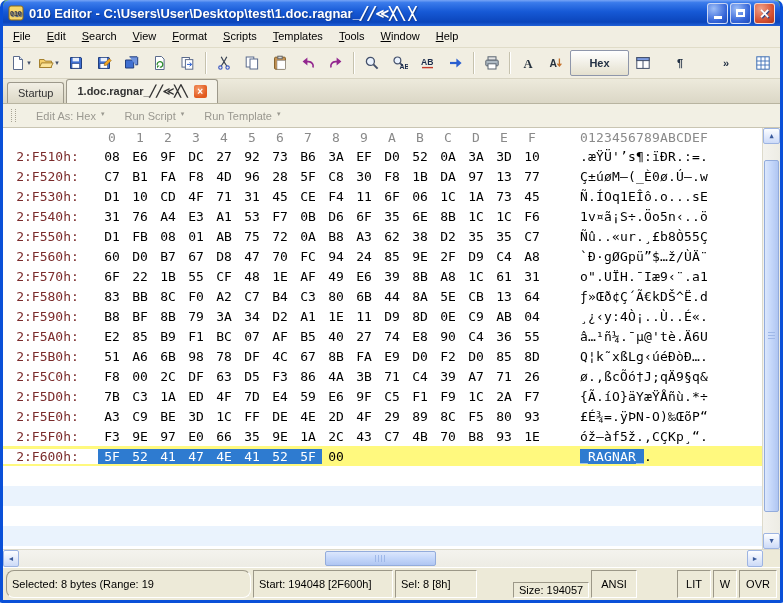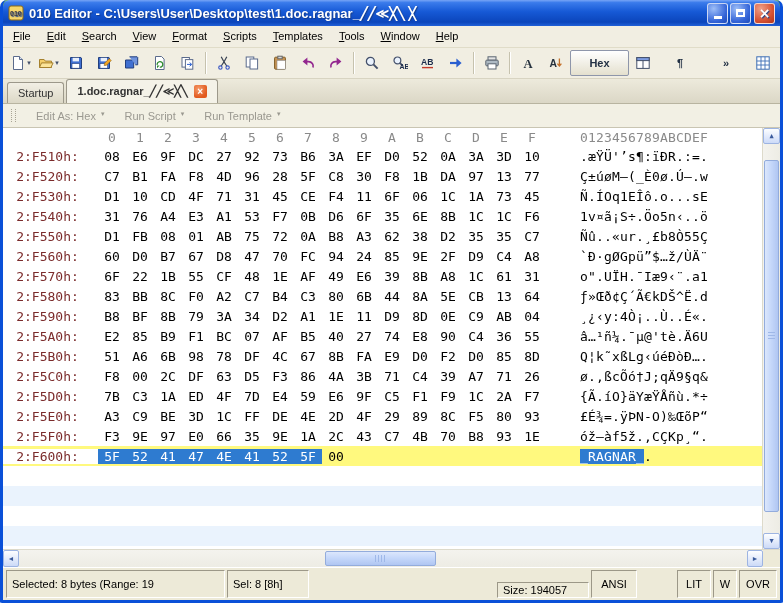--- a/index.html
+++ b/index.html
@@ -76,26 +76,26 @@
   .vthumb::after{content:"";position:absolute;left:3px;right:3px;top:calc(50% - 4px);height:8px;background:repeating-linear-gradient(180deg,#9FB8E8 0 1px,transparent 1px 3px);}
   .hscroll{flex:0 0 17px;display:flex;background:linear-gradient(180deg,#F4F3EE,#EDECE4);border-top:1px solid #DDDACB;}
   .htrack{flex:1;position:relative;}
   .hthumb{position:absolute;top:1px;bottom:1px;left:42%;width:15%;background:linear-gradient(180deg,#DCE7FC,#C6D8FA 45%,#B0C6F2);border:1px solid #93ACDC;border-radius:2px;}
   .hthumb::after{content:"";position:absolute;top:3px;bottom:3px;left:calc(50% - 5px);width:10px;background:repeating-linear-gradient(90deg,#9FB8E8 0 1px,transparent 1px 3px);}
   .sb-corner{flex:0 0 17px;background:#EDEAD8;}
 
   
   .statusbar{flex:0 0 22px;display:flex;align-items:stretch;gap:2px;background:#EDEAD8;border-top:1px solid #FFF;padding:2px 3px;box-sizing:border-box;font-size:11px;}
   .panel{border:1px solid;border-color:#9C9888 #FFFFFF #FFFFFF #9C9888;padding:1px 5px;white-space:nowrap;overflow:hidden;display:flex;align-items:center;box-sizing:border-box;}
-  .p1{width:219px;}
+  .p1{width:245px;border-radius:8px;}
   .p2{width:140px;}
   .p3{width:82px;}
   .sb-space{flex:1;}
   .sb-space2{width:36px;}
-  .p4{width:92px;margin-top:12px;}
+  .p4{width:76px;margin-top:12px;}
   .p5{width:46px;justify-content:center;}
   .p6{width:34px;justify-content:center;}
   .p7{width:24px;justify-content:center;}
   .p8{width:38px;justify-content:center;}
 </style>
 </head>
 <body>
 
 <div class="window">
 
@@ -1041,20 +1041,21 @@
     <span class="sb-arrow">◄</span>
     <span class="htrack">
         <span class="hthumb"></span>
       </span>
     <span class="sb-arrow">►</span>
     <span class="sb-corner"></span>
   </div>
 
   <div class="statusbar">
     <div class="panel p1">Selected: 8 bytes (Range: 19</div>
+    <div class="panel p2">Start: 194048 [2F600h]</div>
     <div class="panel p3">Sel: 8 [8h]</div>
     <div class="sb-space"></div>
     <div class="panel p4">Size: 194057</div>
     <div class="panel p5">ANSI</div>
     <div class="sb-space2"></div>
     <div class="panel p6">LIT</div>
     <div class="panel p7">W</div>
     <div class="panel p8">OVR</div>
   </div>
 

